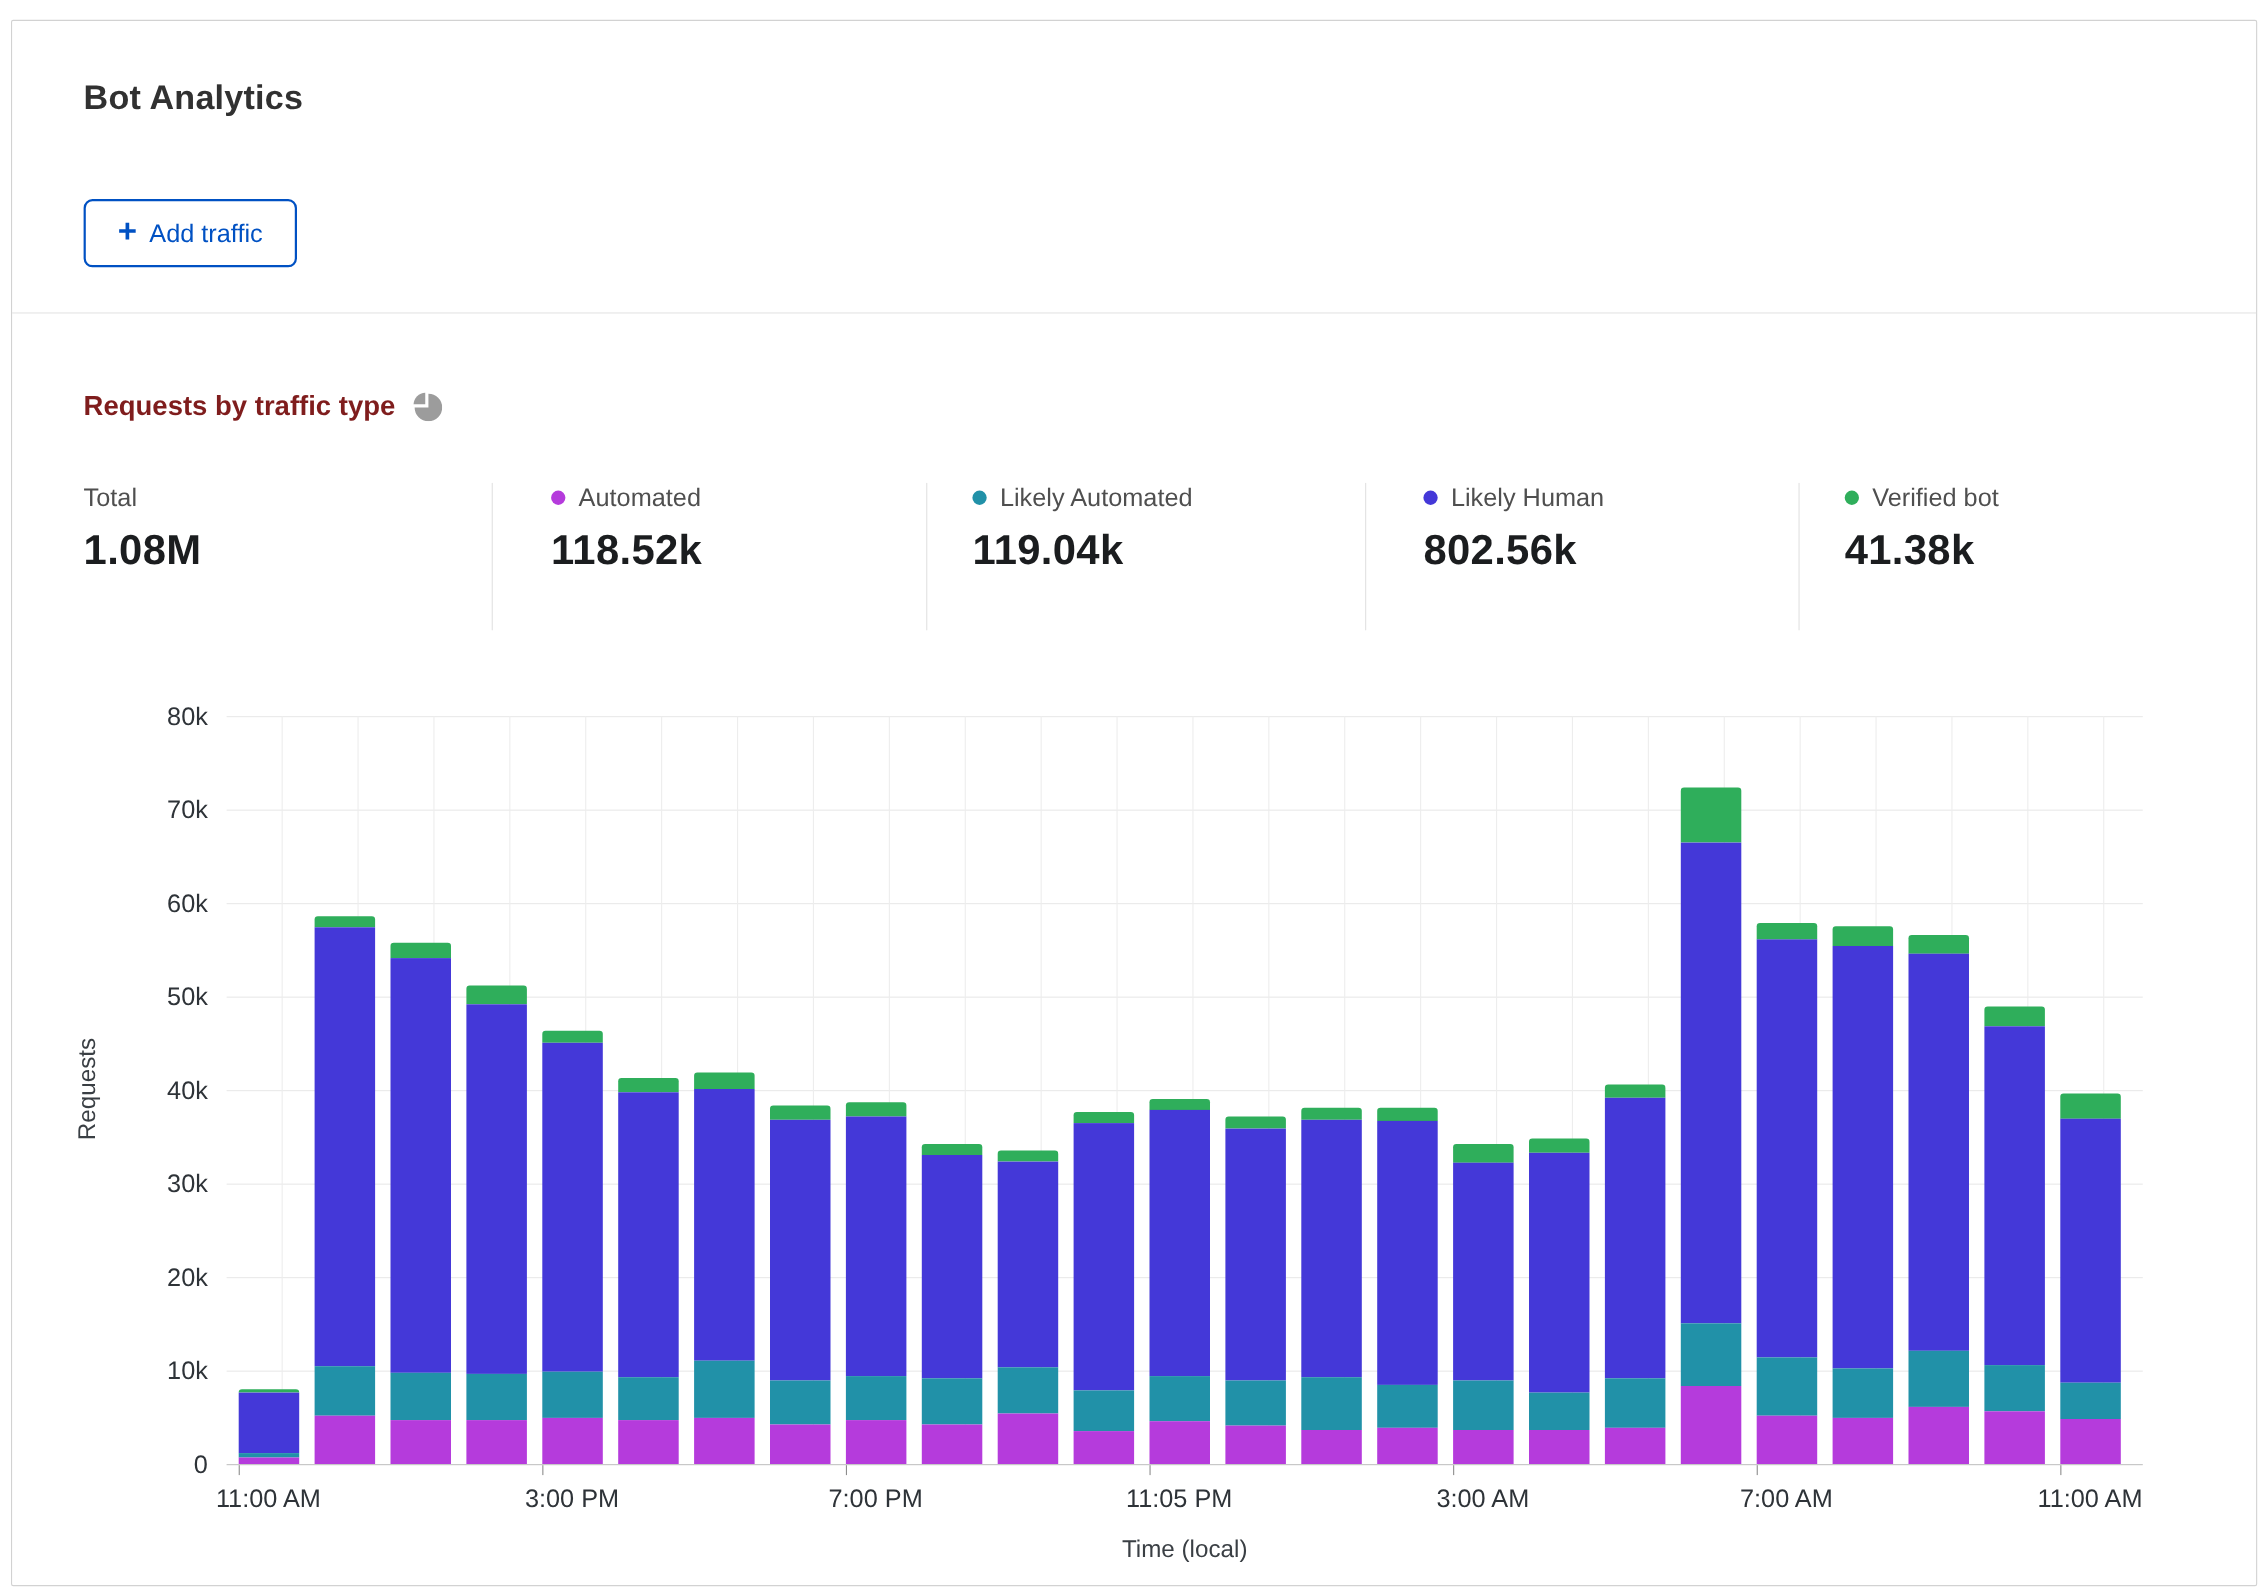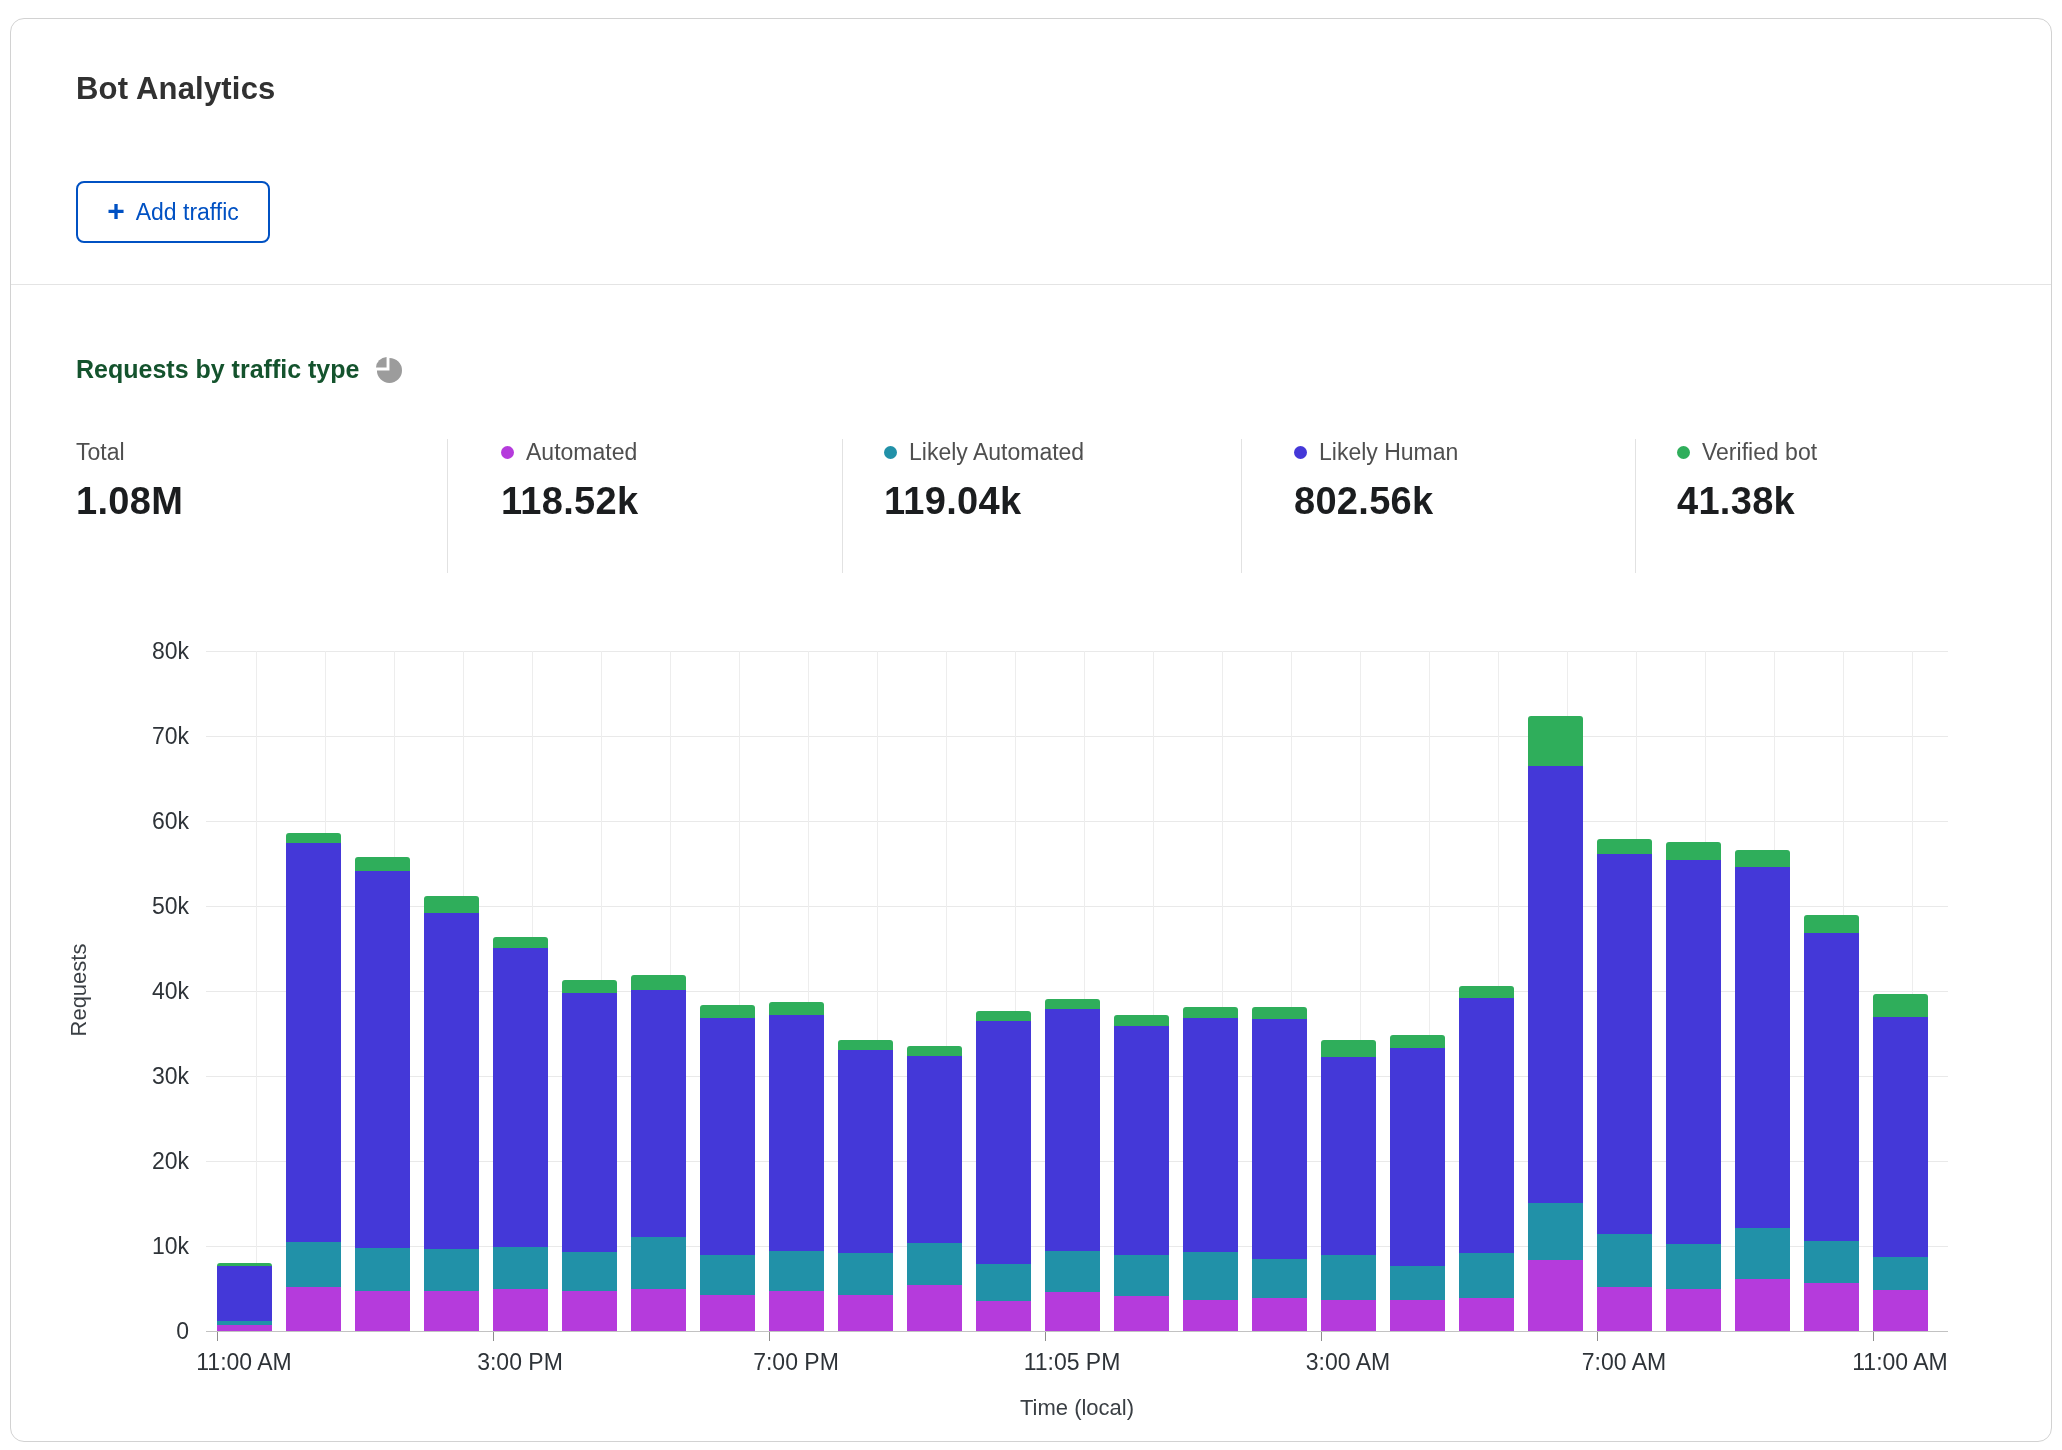--- a/index.html
+++ b/index.html
@@ -1,19 +1,19 @@
 <!DOCTYPE html>
 <html><head>
 <meta charset="utf-8">
 <style>
   * { margin:0; padding:0; box-sizing:border-box; }
   html,body { width:2062px; height:1450px; background:#fff; font-family:"Liberation Sans", sans-serif; }
   .card {
     position:absolute; left:10px; top:18px; width:2042px; height:1424px;
-    background:#fff; border:1px solid #d2d2d2; border-radius:14px;
+    background:#fff; border:1px solid #d2d2d2; border-radius:2px;
   }
   .page-title { position:absolute; left:65px; top:52px; font-size:31px; font-weight:bold; color:#313131; letter-spacing:.2px; }
   .header-links { position:absolute; top:60px; right:36px; display:flex; gap:40px; align-items:center; }
   .hlink { display:flex; align-items:center; gap:10px; color:#0051c3; font-size:23px; cursor:pointer; }
   .hlink svg { width:26px; height:26px; fill:#0051c3; }
   .add-filter {
     position:absolute; left:65px; top:162px; width:194px; height:62px;
     border:2px solid #0051c3; border-radius:8px; background:#fff; color:#0051c3;
     display:flex; align-items:center; justify-content:center; gap:11px; font-size:23px; cursor:pointer;
   }
@@ -21,21 +21,21 @@
   .range-select {
     position:absolute; left:1680px; top:160px; width:306px; height:63px;
     border:1px solid #9a9a9a; border-radius:6px; background:#fff;
     display:flex; align-items:center; padding:0 20px; font-size:24px; color:#2e3338; cursor:pointer;
   }
   .range-select .caret { margin-left:auto; }
   .range-select .caret svg { width:30px; height:30px; fill:#4a4f55; }
   .header-divider { position:absolute; left:0; top:265px; width:100%; height:1px; background:#e4e4e4; }
 
   .section-title-row { position:absolute; left:65px; top:336px; display:flex; align-items:center; gap:16px; }
-  .section-title { font-size:25px; font-weight:bold; color:#14532d;text-align:right; }
+  .section-title { font-size:25px; font-weight:bold; color:#7f1d1d;text-align:right; }
   .pie-icon svg { width:27px; height:27px; display:block; }
 
   .stats-row { position:absolute; left:0; top:420px; width:100%; height:140px; }
   .stat-col { position:absolute; top:0; display:flex; flex-direction:column; gap:14px; cursor:pointer; }
   .stat-label-row { display:flex; align-items:center; gap:12px; }
   .stat-dot { width:13px; height:13px; border-radius:50%; flex:0 0 auto; }
   .stat-label { font-size:23px; color:#4f4f4f; }
   .stat-value { font-size:38px; font-weight:bold; color:#1b1d1f; letter-spacing:.3px; }
   .stat-divider { position:absolute; top:0; height:134px; width:1px; background:#e2e2e2; }
 

